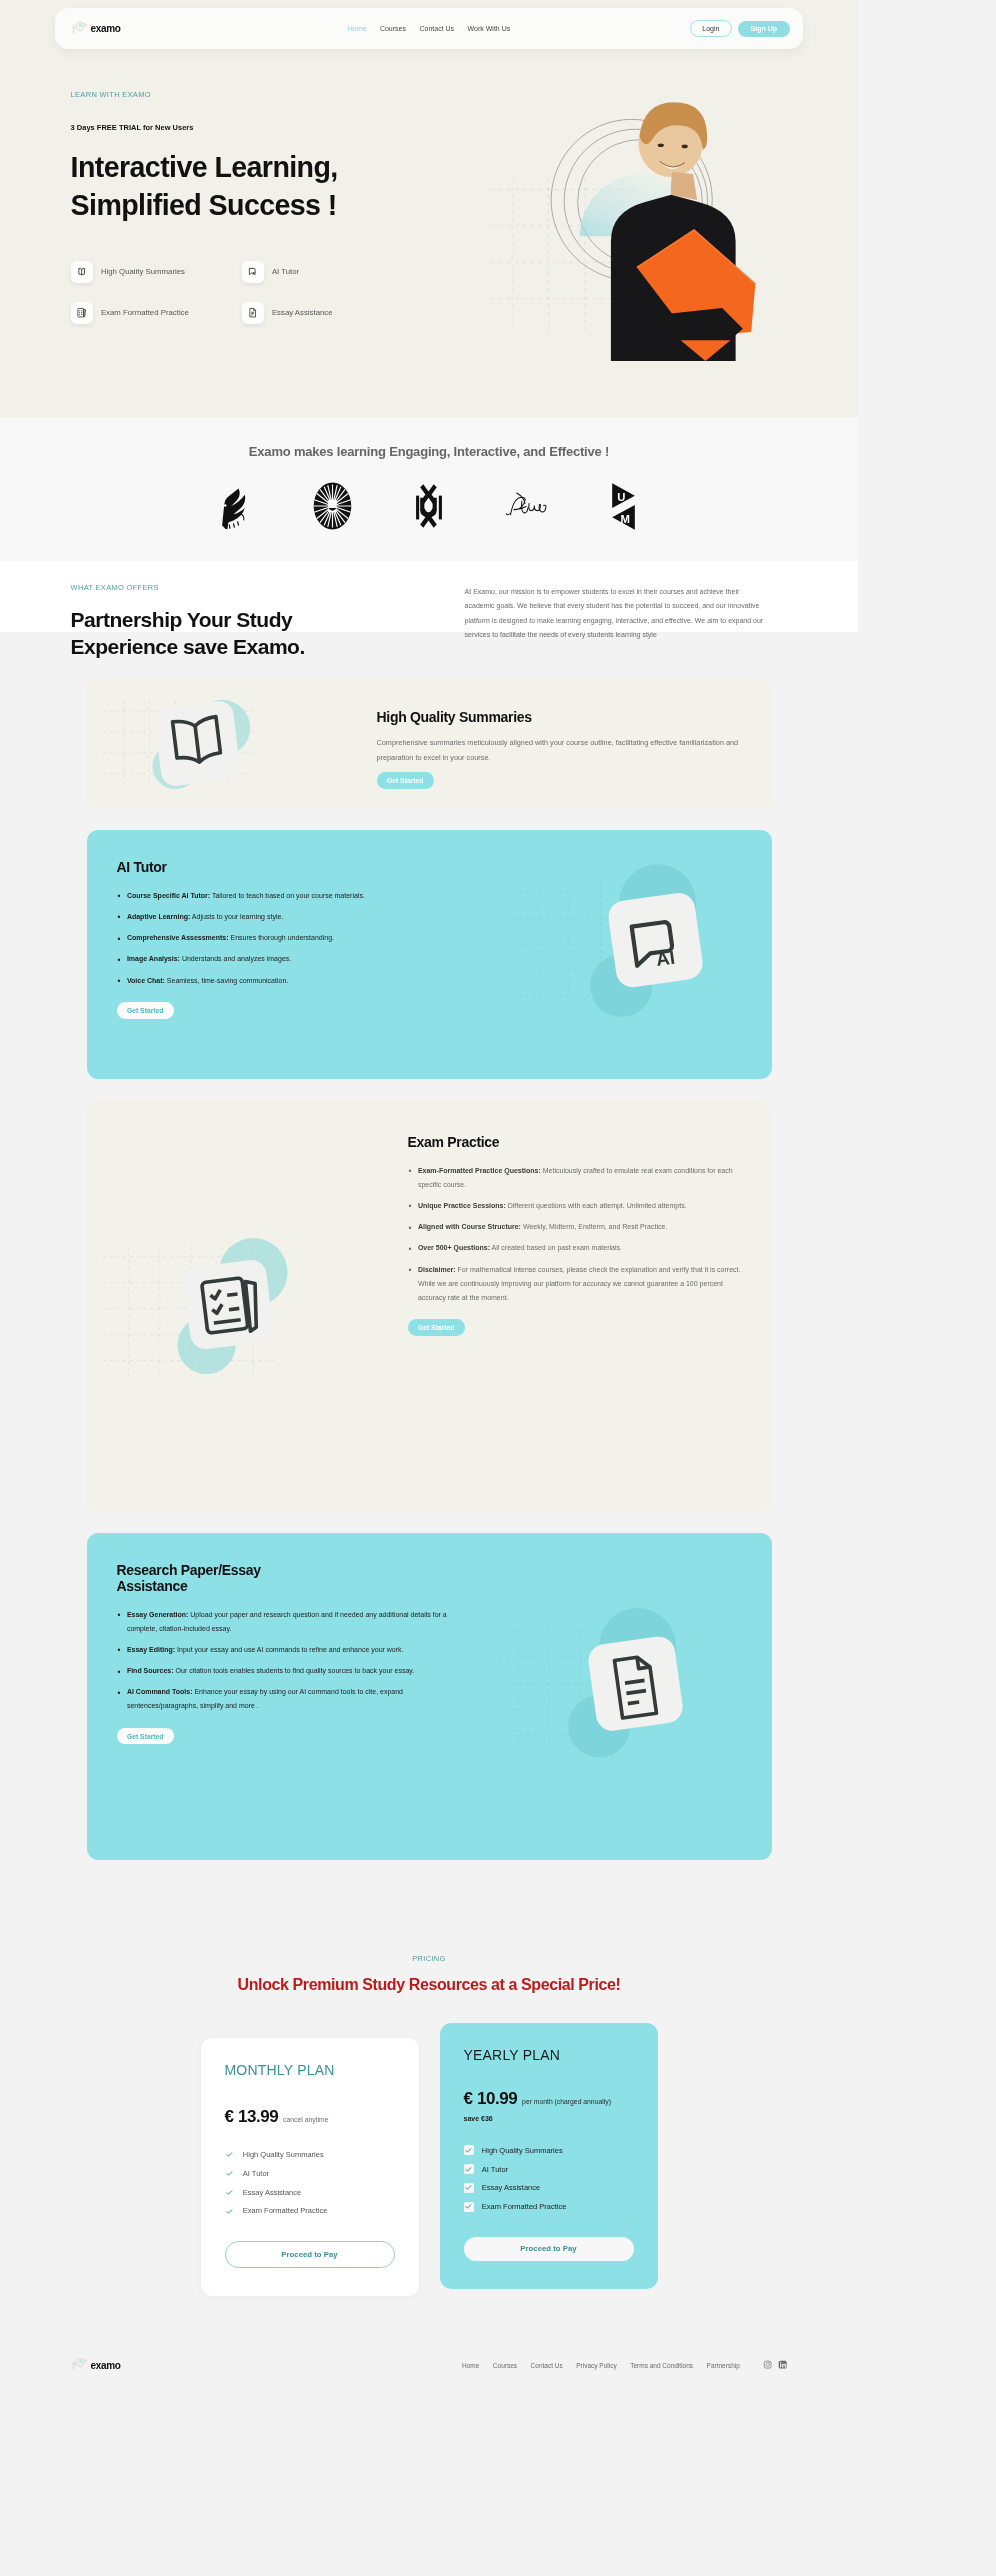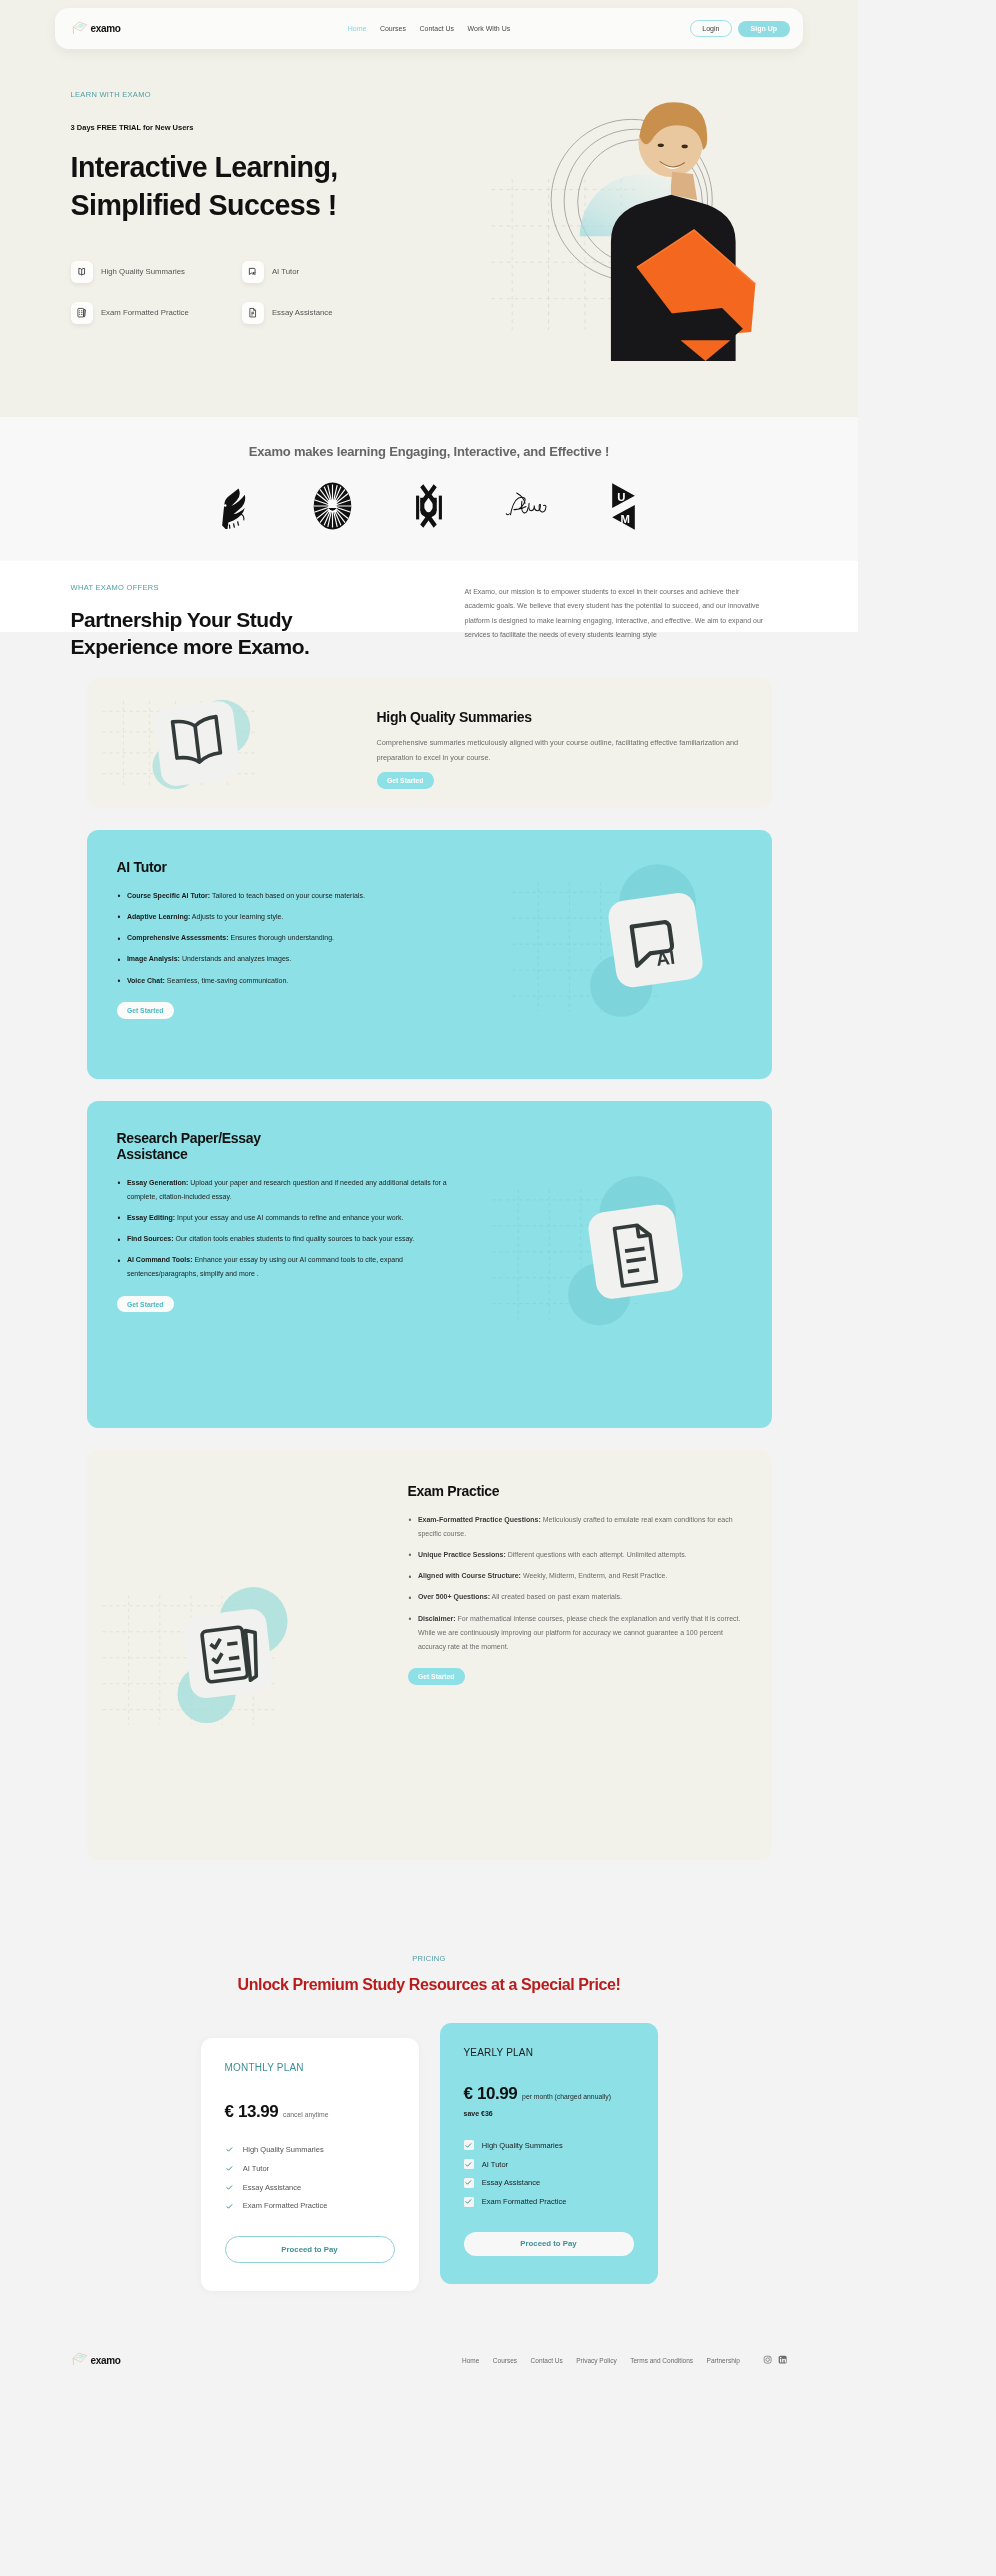--- a/index.html
+++ b/index.html
@@ -166,21 +166,21 @@
   }
   .plans {
     margin-top: 29px; display: flex; justify-content: center; gap: 21px;
     align-items: flex-start;
   }
   .plan {
     width: 218px; border-radius: 11.4px; padding: 24px 24px 28px; text-align: left;
   }
   .plan.monthly { background: #ffffff; box-shadow: 0 1px 8.3px rgba(0,0,0,.04); margin-top: 14.5px; }
   .plan.yearly  { background: #8ce0e6; }
-  .plan-name { font-size: 10px; letter-spacing: 0.2px; }
+  .plan-name { font-size: 14px; letter-spacing: 0.2px; }
   .plan.monthly .plan-name { color: #3d8f96; }
   .plan.yearly .plan-name { color: #1b1b1b; }
   .plan-price-row { margin-top: 29px; display: flex; align-items: baseline; gap: 4.7px; }
   .plan.yearly .plan-price-row { margin-top: 26px; }
   .plan-price { font-size: 17px; font-weight: 700; letter-spacing: -0.4px; color: #111; }
   .plan-note { font-size: 6.8px; color: #6d6d6d; }
   .plan.yearly .plan-note { color: #2b2b2b; }
   .plan-save { font-size: 7px; font-weight: 700; margin-top: 6.2px; color: #1b1b1b; }
   .plan-feats { margin-top: 23px; list-style: none; }
   .plan-feats li {
@@ -406,21 +406,21 @@
   </section>
 
   <div class="offers-intro-band"></div>
   <section class="offers-sec">
 
     <div class="offers-intro">
       <div class="offers-left">
         <div class="offers-eyebrow">WHAT EXAMO OFFERS</div>
         <h2 class="offers-h2">
           <span>Partnership Your Study</span><br>
-          <span>Experience more Examo.</span>
+          <span>Experience save Examo.</span>
         </h2>
       </div>
       <div class="offers-right">At Examo, our mission is to empower students to excel in their courses and achieve their academic goals. We believe that every student has the potential to succeed, and our innovative platform is designed to make learning engaging, interactive, and effective. We aim to expand our services to facilitate the needs of every students learning style</div>
     </div>
 
     <div class="cards">
 
       <div class="card cream c1">
         <div class="card-art">
           <svg width="260" height="130" viewBox="0 0 500 250">
@@ -463,20 +463,54 @@
               <path d="M70 100 V350 M130 100 V350 M190 100 V350 M250 100 V350"></path>
             </g>
             <circle cx="300" cy="140" r="74" fill="#7ed4db"></circle>
             <circle cx="230" cy="300" r="60" fill="#7ed4db"></circle>
             <rect x="212" y="128" width="168" height="168" rx="32" fill="#f1f1ef" transform="rotate(-8 296 212)"></rect>
             <g transform="translate(296 212) rotate(-8) translate(-296 -212)" fill="none" stroke="#333a3a" stroke-width="8" stroke-linejoin="round">
               <path d="M254 180h62a10 10 0 0 1 10 10v36a10 10 0 0 1-10 10h-34l-28 20z"></path>
             </g>
             <text x="292" y="262" font-family="Liberation Sans" font-size="36" font-weight="700" fill="#333a3a" transform="rotate(-8 296 212)">AI</text>
           </svg>
+        </div>
+      </div>
+
+      <div class="card cream c3">
+        <div class="card-art">
+          <svg width="291" height="405" viewBox="0 0 560 780">
+            <g stroke="#d9d6cd" fill="none" stroke-dasharray="6 7" stroke-width="1.1">
+              <path d="M30 300 H360 M30 350 H360 M30 400 H360 M30 450 H360 M30 500 H360"></path>
+              <path d="M80 280 V530 M140 280 V530 M200 280 V530 M260 280 V530 M320 280 V530"></path>
+            </g>
+            <circle cx="320" cy="330" r="66" fill="#a8dfdc" opacity=".85"></circle>
+            <circle cx="230" cy="470" r="56" fill="#a8dfdc" opacity=".85"></circle>
+            <rect x="192" y="312" width="160" height="160" rx="30" fill="#f1f1ef" transform="rotate(-7 272 392)"></rect>
+            <g transform="translate(272 392) rotate(-7) translate(-272 -392)" fill="none" stroke="#333a3a" stroke-width="7" stroke-linejoin="round">
+              <rect x="226" y="344" width="78" height="98" rx="8"></rect>
+              <path d="M240 370 l8 8 l12-16"></path>
+              <path d="M272 374 h20"></path>
+              <path d="M240 398 l8 8 l12-16"></path>
+              <path d="M272 402 h20"></path>
+              <path d="M240 424 h52"></path>
+              <path d="M310 352 l18 6 l-8 84 l-12 6z"></path>
+            </g>
+          </svg>
+        </div>
+        <div class="card-body">
+          <h3 class="card-h3">Exam Practice</h3>
+          <ul class="card-list">
+            <li><b>Exam-Formatted Practice Questions:</b><span> Meticulously crafted to emulate real exam conditions for each specific course.</span></li>
+            <li><b>Unique Practice Sessions:</b><span> Different questions with each attempt. Unlimited attempts.</span></li>
+            <li><b>Aligned with Course Structure:</b><span> Weekly, Midterm, Endterm, and Resit Practice.</span></li>
+            <li><b>Over 500+ Questions:</b><span> All created based on past exam materials.</span></li>
+            <li><b>Disclaimer:</b><span> For mathematical intense courses, please check the explanation and verify that it is correct. While we are continuously improving our platform for accuracy we cannot guarantee a 100 percent accuracy rate at the moment.</span></li>
+          </ul>
+          <button class="btn-start teal-bg">Get Started</button>
         </div>
       </div>
 
       <div class="card teal c4">
         <div class="card-body">
           <h3 class="card-h3">
             <span>Research Paper/Essay</span><br>
             <span>Assistance</span>
           </h3>
           <ul class="card-list">
@@ -495,54 +529,20 @@
             </g>
             <circle cx="300" cy="218" r="74" fill="#7ed4db"></circle>
             <circle cx="226" cy="372" r="60" fill="#7ed4db"></circle>
             <rect x="212" y="206" width="168" height="168" rx="32" fill="#f1f1ef" transform="rotate(-8 296 290)"></rect>
             <g transform="translate(296 290) rotate(-8) translate(-296 -290)" fill="none" stroke="#333a3a" stroke-width="7" stroke-linejoin="round">
               <path d="M262 240h44l22 22v90h-66z"></path>
               <path d="M306 240v22h22"></path>
               <path d="M276 286h38M276 306h38M276 326h22"></path>
             </g>
           </svg>
-        </div>
-      </div>
-
-      <div class="card cream c3">
-        <div class="card-art">
-          <svg width="291" height="405" viewBox="0 0 560 780">
-            <g stroke="#d9d6cd" fill="none" stroke-dasharray="6 7" stroke-width="1.1">
-              <path d="M30 300 H360 M30 350 H360 M30 400 H360 M30 450 H360 M30 500 H360"></path>
-              <path d="M80 280 V530 M140 280 V530 M200 280 V530 M260 280 V530 M320 280 V530"></path>
-            </g>
-            <circle cx="320" cy="330" r="66" fill="#a8dfdc" opacity=".85"></circle>
-            <circle cx="230" cy="470" r="56" fill="#a8dfdc" opacity=".85"></circle>
-            <rect x="192" y="312" width="160" height="160" rx="30" fill="#f1f1ef" transform="rotate(-7 272 392)"></rect>
-            <g transform="translate(272 392) rotate(-7) translate(-272 -392)" fill="none" stroke="#333a3a" stroke-width="7" stroke-linejoin="round">
-              <rect x="226" y="344" width="78" height="98" rx="8"></rect>
-              <path d="M240 370 l8 8 l12-16"></path>
-              <path d="M272 374 h20"></path>
-              <path d="M240 398 l8 8 l12-16"></path>
-              <path d="M272 402 h20"></path>
-              <path d="M240 424 h52"></path>
-              <path d="M310 352 l18 6 l-8 84 l-12 6z"></path>
-            </g>
-          </svg>
-        </div>
-        <div class="card-body">
-          <h3 class="card-h3">Exam Practice</h3>
-          <ul class="card-list">
-            <li><b>Exam-Formatted Practice Questions:</b><span> Meticulously crafted to emulate real exam conditions for each specific course.</span></li>
-            <li><b>Unique Practice Sessions:</b><span> Different questions with each attempt. Unlimited attempts.</span></li>
-            <li><b>Aligned with Course Structure:</b><span> Weekly, Midterm, Endterm, and Resit Practice.</span></li>
-            <li><b>Over 500+ Questions:</b><span> All created based on past exam materials.</span></li>
-            <li><b>Disclaimer:</b><span> For mathematical intense courses, please check the explanation and verify that it is correct. While we are continuously improving our platform for accuracy we cannot guarantee a 100 percent accuracy rate at the moment.</span></li>
-          </ul>
-          <button class="btn-start teal-bg">Get Started</button>
         </div>
       </div>
 
     </div>
   </section>
 
   <section class="pricing">
     <div class="pricing-eyebrow">PRICING</div>
     <h2 class="pricing-h2">Unlock Premium Study Resources at a Special Price!</h2>
 

